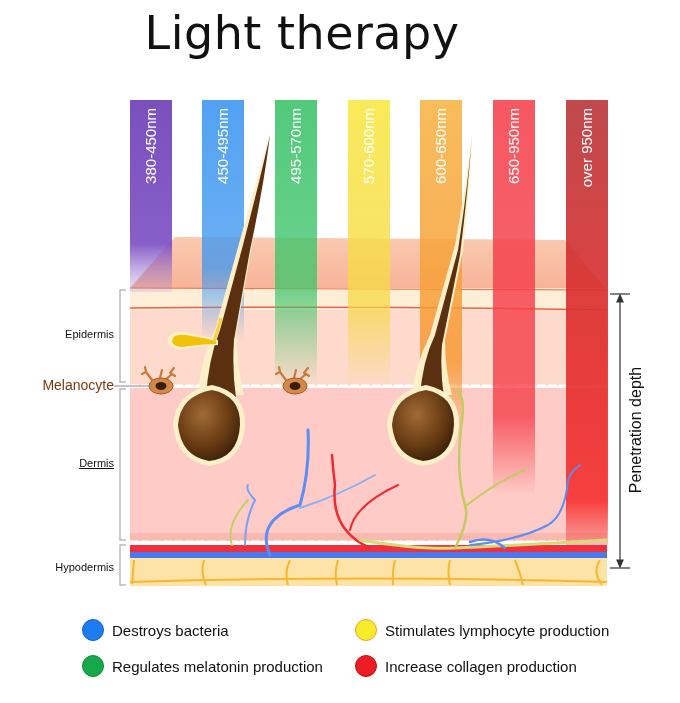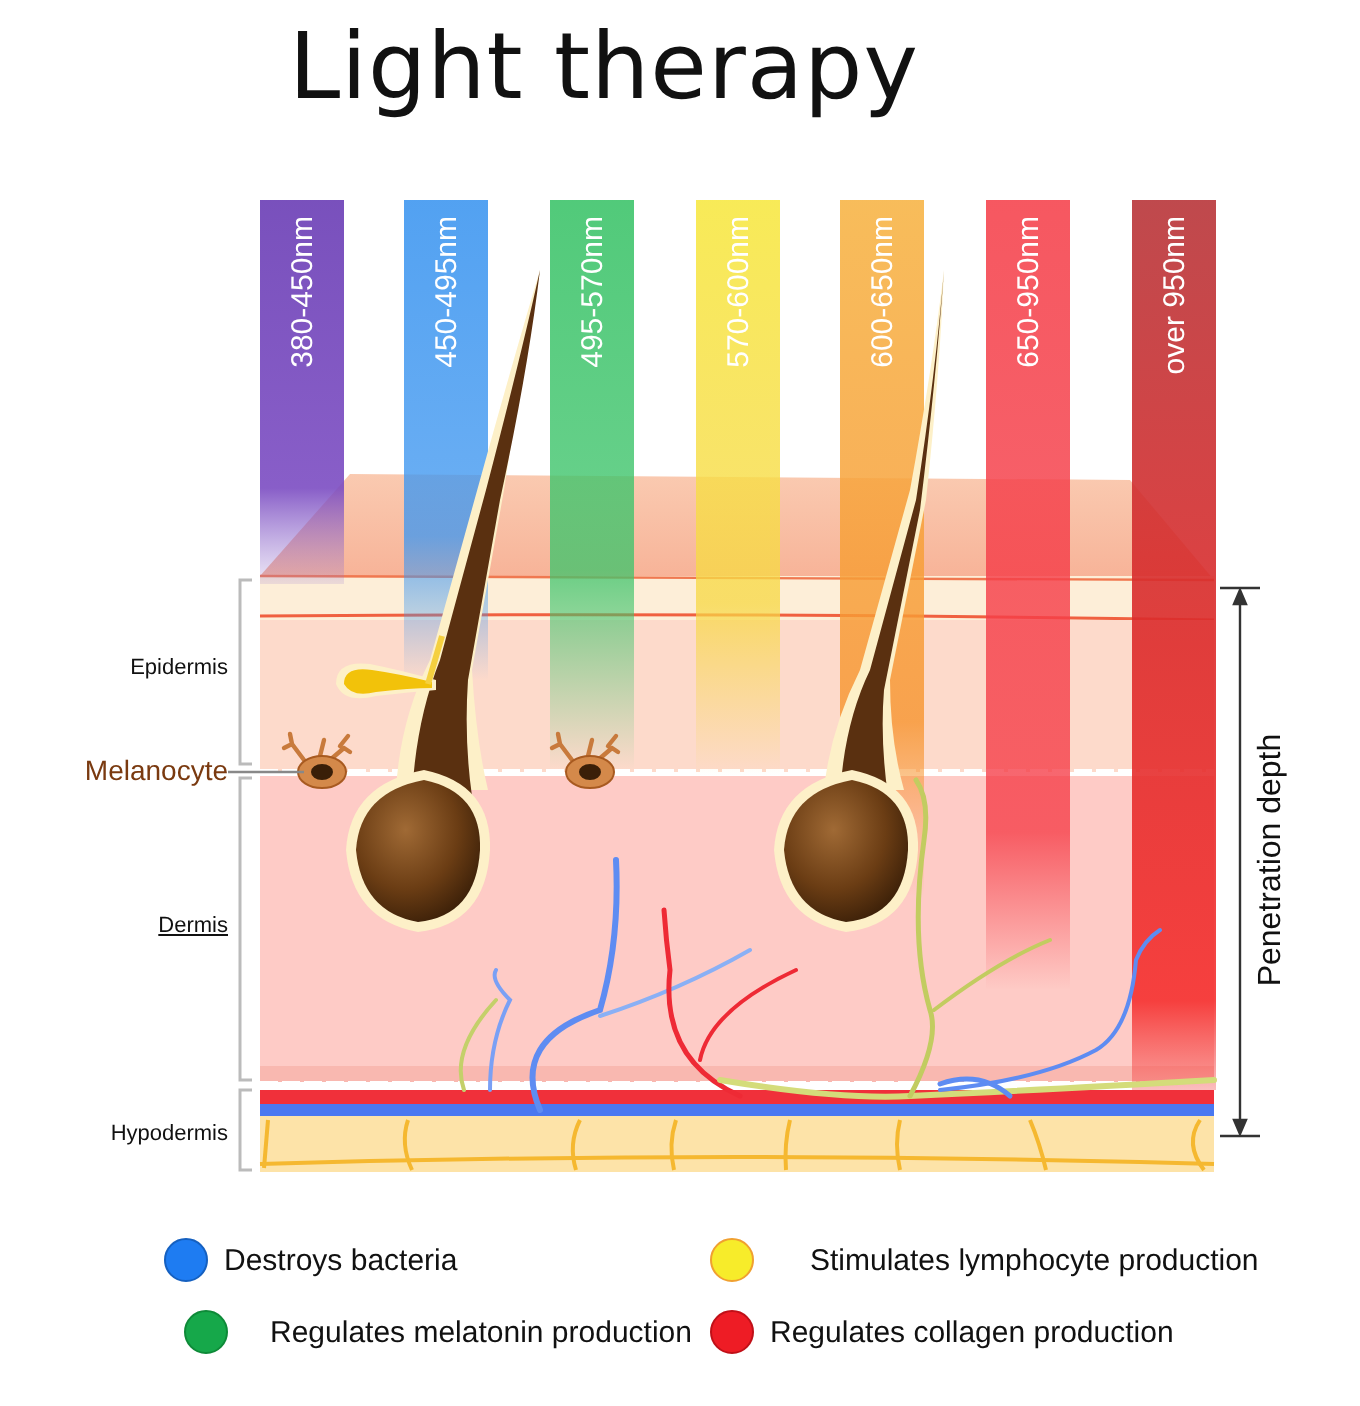--- a/index.html
+++ b/index.html
@@ -197,25 +197,25 @@
 <div class="mel-label" style="right:566px; top:377px;">Melanocyte</div>
 <div class="layer-label" style="right:566px; top:457px;text-decoration:underline;">Dermis</div>
 <div class="layer-label" style="right:566px; top:561px;margin-left:47px;">Hypodermis</div>
 <div class="pen-label">Penetration depth</div>
 
 <div id="legend">
   <div class="legend-item" style="left:82px; top:619px;">
     <span class="legend-dot" style="background:#1e7cf2; border:1px solid #1560c0;"></span>
     <span>Destroys bacteria</span>
   </div>
-  <div class="legend-item" style="left:355px; top:619px;gap:20px;">
+  <div class="legend-item" style="left:355px; top:619px;">
     <span class="legend-dot" style="background:#f7ec2a; border:1px solid #f0a030;"></span>
     <span>Stimulates lymphocyte production</span>
   </div>
-  <div class="legend-item" style="left:92px; top:655px;gap:13px;">
+  <div class="legend-item" style="left:82px; top:655px;">
     <span class="legend-dot" style="background:#16a84a; border:1px solid #0e8a38;"></span>
     <span>Regulates melatonin production</span>
   </div>
   <div class="legend-item" style="left:355px; top:655px;">
     <span class="legend-dot" style="background:#ee1c25; border:1px solid #c01018;"></span>
-    <span>Regulates collagen production</span>
+    <span>Increase collagen production</span>
   </div>
 </div>
 
 </body></html>

